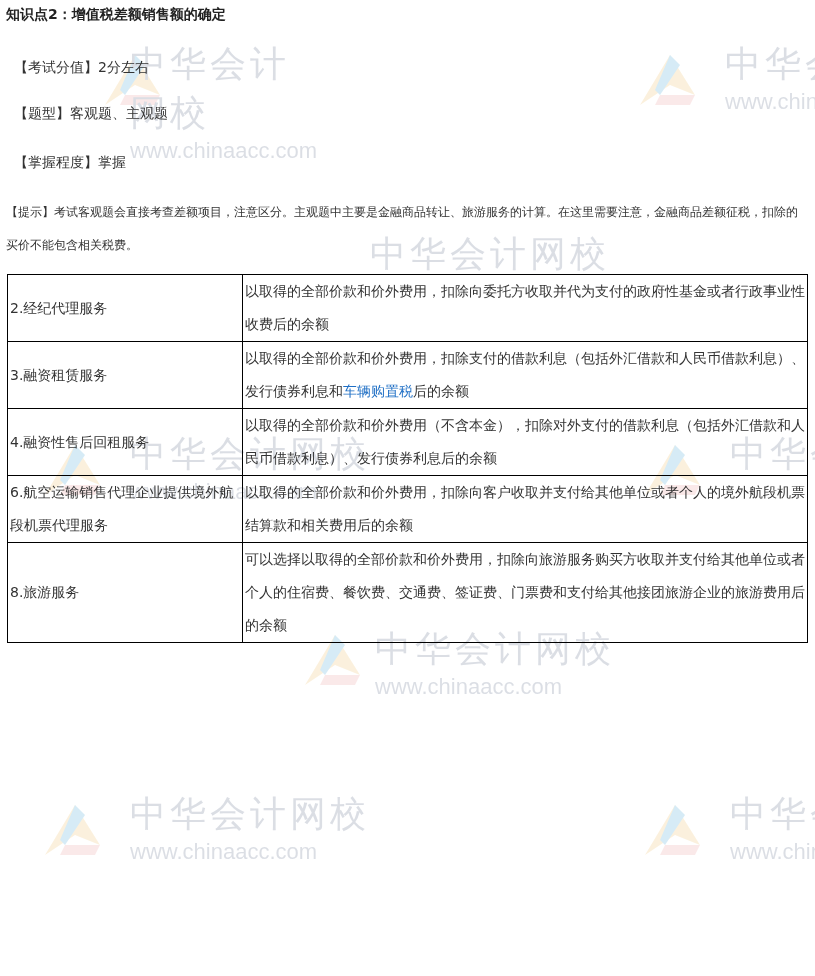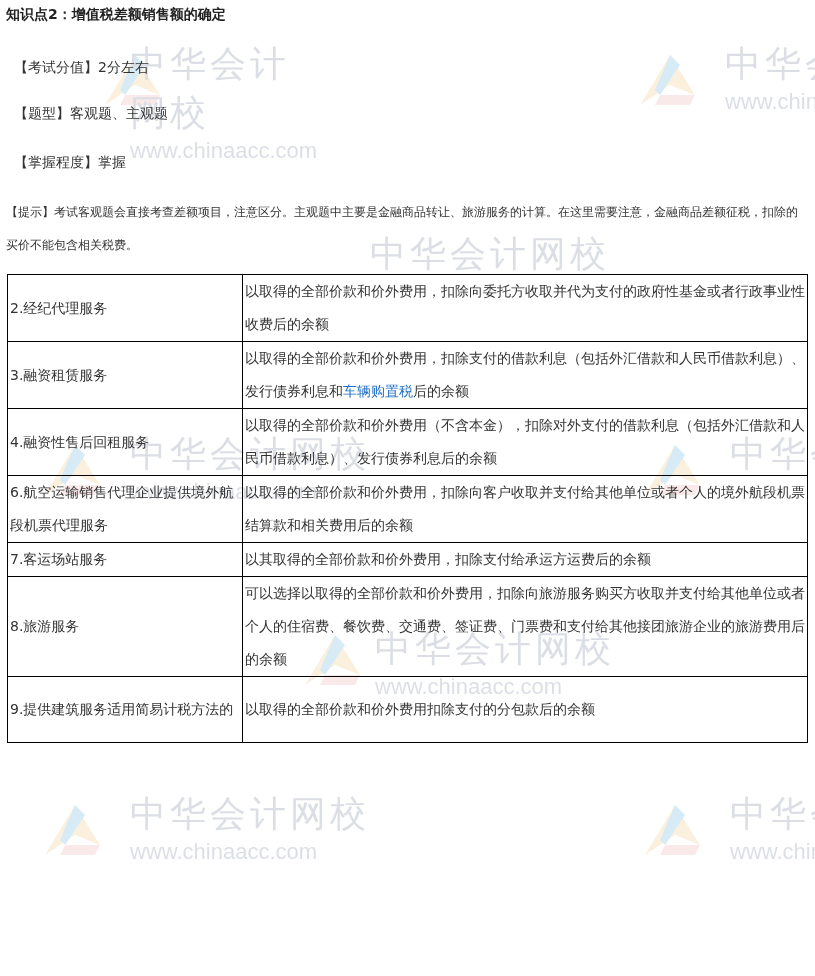--- a/index.html
+++ b/index.html
@@ -150,26 +150,18 @@
     <td><span>以取得的全部价款和价外费用，扣除支付的借款利息（包括外汇借款和人民币借款利息）、发行债券利息和</span><a class="link">车辆购置税</a><span>后的余额</span></td>
   </tr>
   <tr style="height:66px;">
     <td>4.融资性售后回租服务</td>
     <td>以取得的全部价款和价外费用（不含本金），扣除对外支付的借款利息（包括外汇借款和人民币借款利息）、发行债券利息后的余额</td>
   </tr>
   <tr style="height:66px;">
     <td>6.航空运输销售代理企业提供境外航段机票代理服务</td>
     <td>以取得的全部价款和价外费用，扣除向客户收取并支付给其他单位或者个人的境外航段机票结算款和相关费用后的余额</td>
   </tr>
-  <tr style="height:34px;">
-    <td>7.客运场站服务</td>
-    <td>以其取得的全部价款和价外费用，扣除支付给承运方运费后的余额</td>
-  </tr>
   <tr style="height:98px;">
     <td>8.旅游服务</td>
     <td>可以选择以取得的全部价款和价外费用，扣除向旅游服务购买方收取并支付给其他单位或者个人的住宿费、餐饮费、交通费、签证费、门票费和支付给其他接团旅游企业的旅游费用后的余额</td>
-  </tr>
-  <tr style="height:66px;">
-    <td>9.提供建筑服务适用简易计税方法的</td>
-    <td>以取得的全部价款和价外费用扣除支付的分包款后的余额</td>
   </tr>
 </tbody>
   </table>
 
 </body></html>

